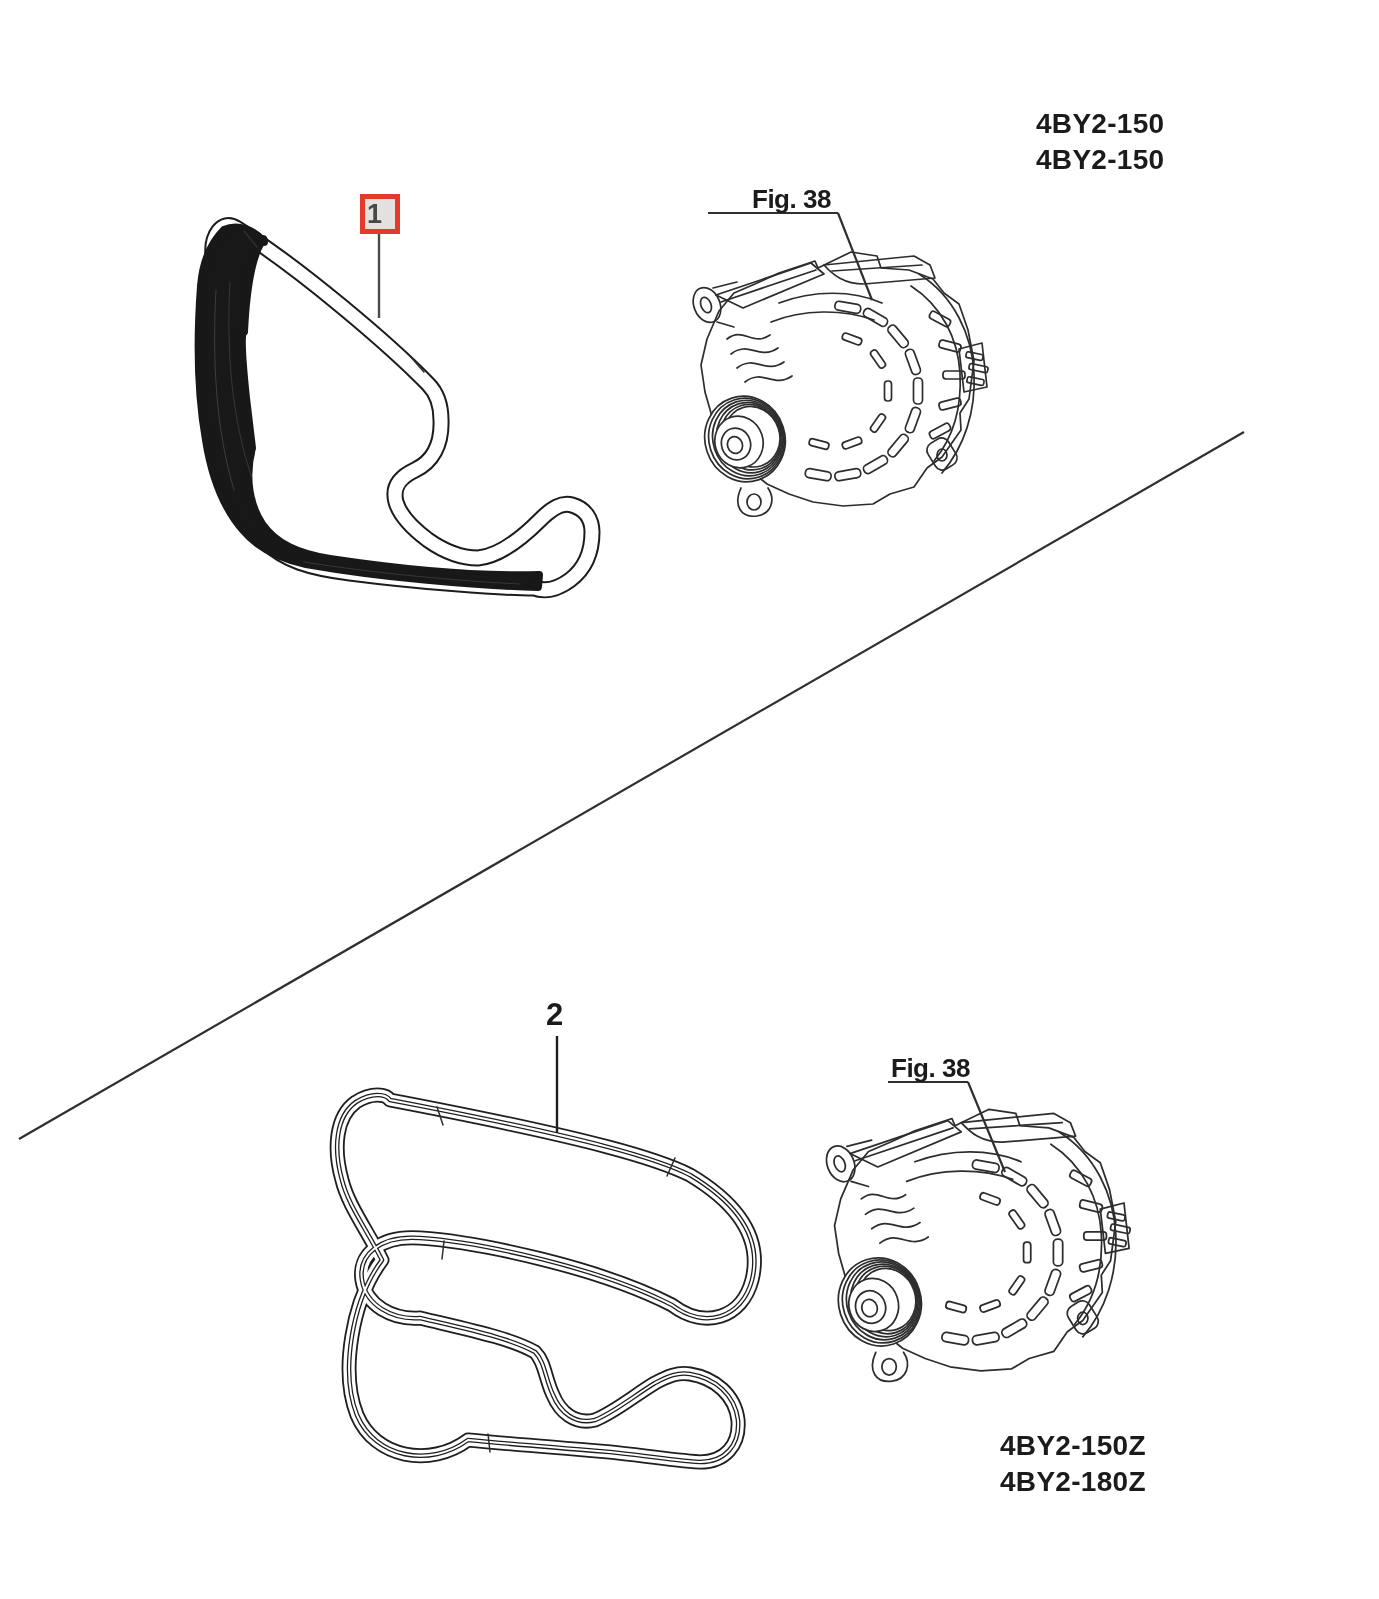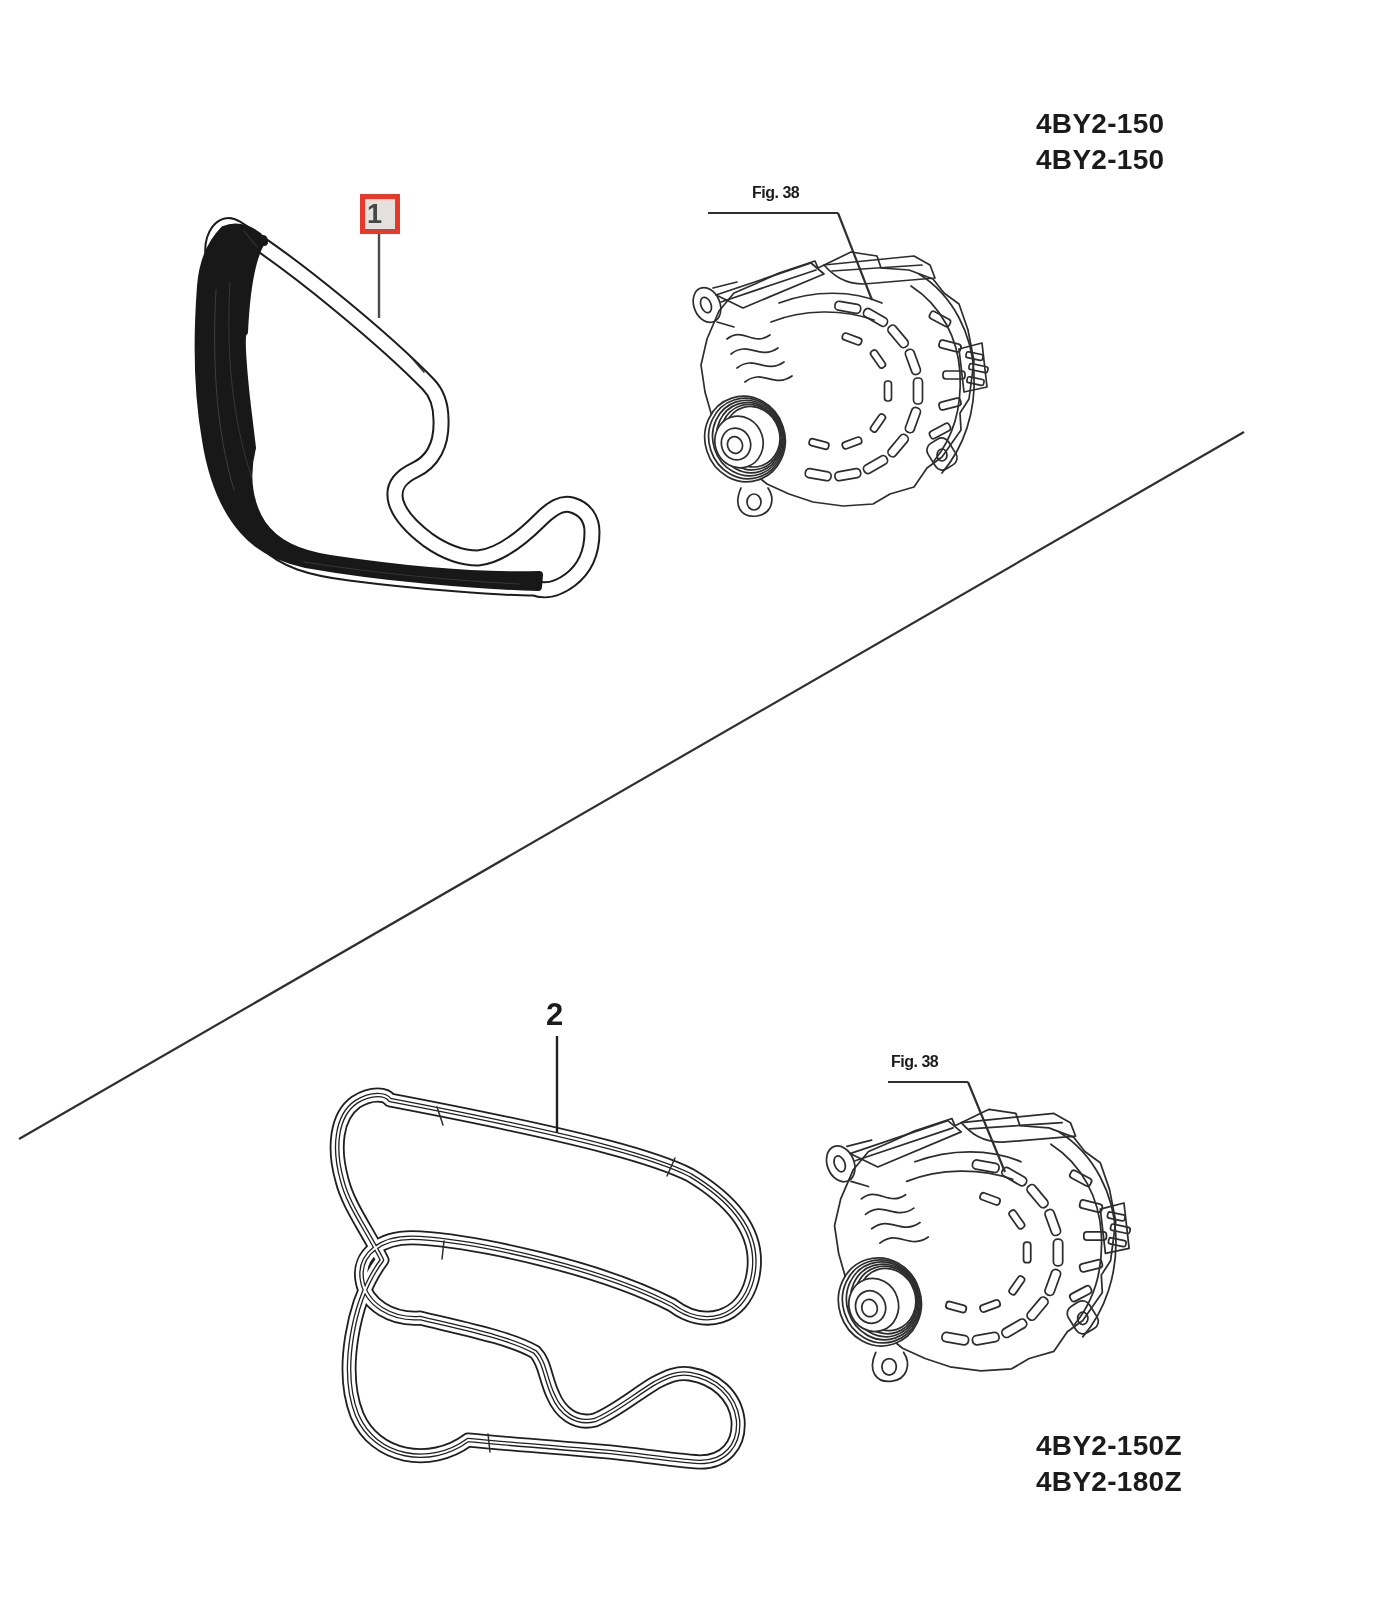--- a/index.html
+++ b/index.html
@@ -6,21 +6,21 @@
   .canvas{
     position:relative;
     width:1379px;height:1599px;
     background:#ffffff;
     font-family:"Liberation Sans", sans-serif;
     overflow:hidden;
   }
   .art{position:absolute;left:0;top:0;}
   .label{position:absolute;color:#1b1b1b;white-space:nowrap;}
   .model-codes{font-size:28px;font-weight:700;line-height:36px;letter-spacing:.3px;}
-  .fig-ref{font-size:16px;font-weight:700;letter-spacing:-.5px;cursor:pointer;}
+  .fig-ref{font-size:26px;font-weight:700;letter-spacing:-.5px;cursor:pointer;}
   .callout-num{font-size:31px;font-weight:700;}
   .callout-box{
     position:absolute;
     width:28px;height:30px;
     border:5px solid #e5392c;
     background:#e3e0de;
     color:#474747;
     font-size:27px;font-weight:700;line-height:30px;
     padding-left:2px;
     overflow:hidden;
@@ -168,18 +168,18 @@
   </div>
 
   <div class="label fig-ref" style="left:752px;top:184px;">Fig. 38</div>
 
   <div class="callout-box" style="left:360px;top:194px;">1</div>
 
   <div class="label callout-num" style="left:546px;top:997px;">2</div>
 
   <div class="label fig-ref" style="left:891px;top:1053px;">Fig. 38</div>
 
-  <div class="label model-codes" style="left:1036px;top:1428px;">
+  <div class="label model-codes" style="left:1000px;top:1428px;">
     <div>4BY2-150Z</div>
     <div>4BY2-180Z</div>
   </div>
 
 </div>
 
 </body></html>

